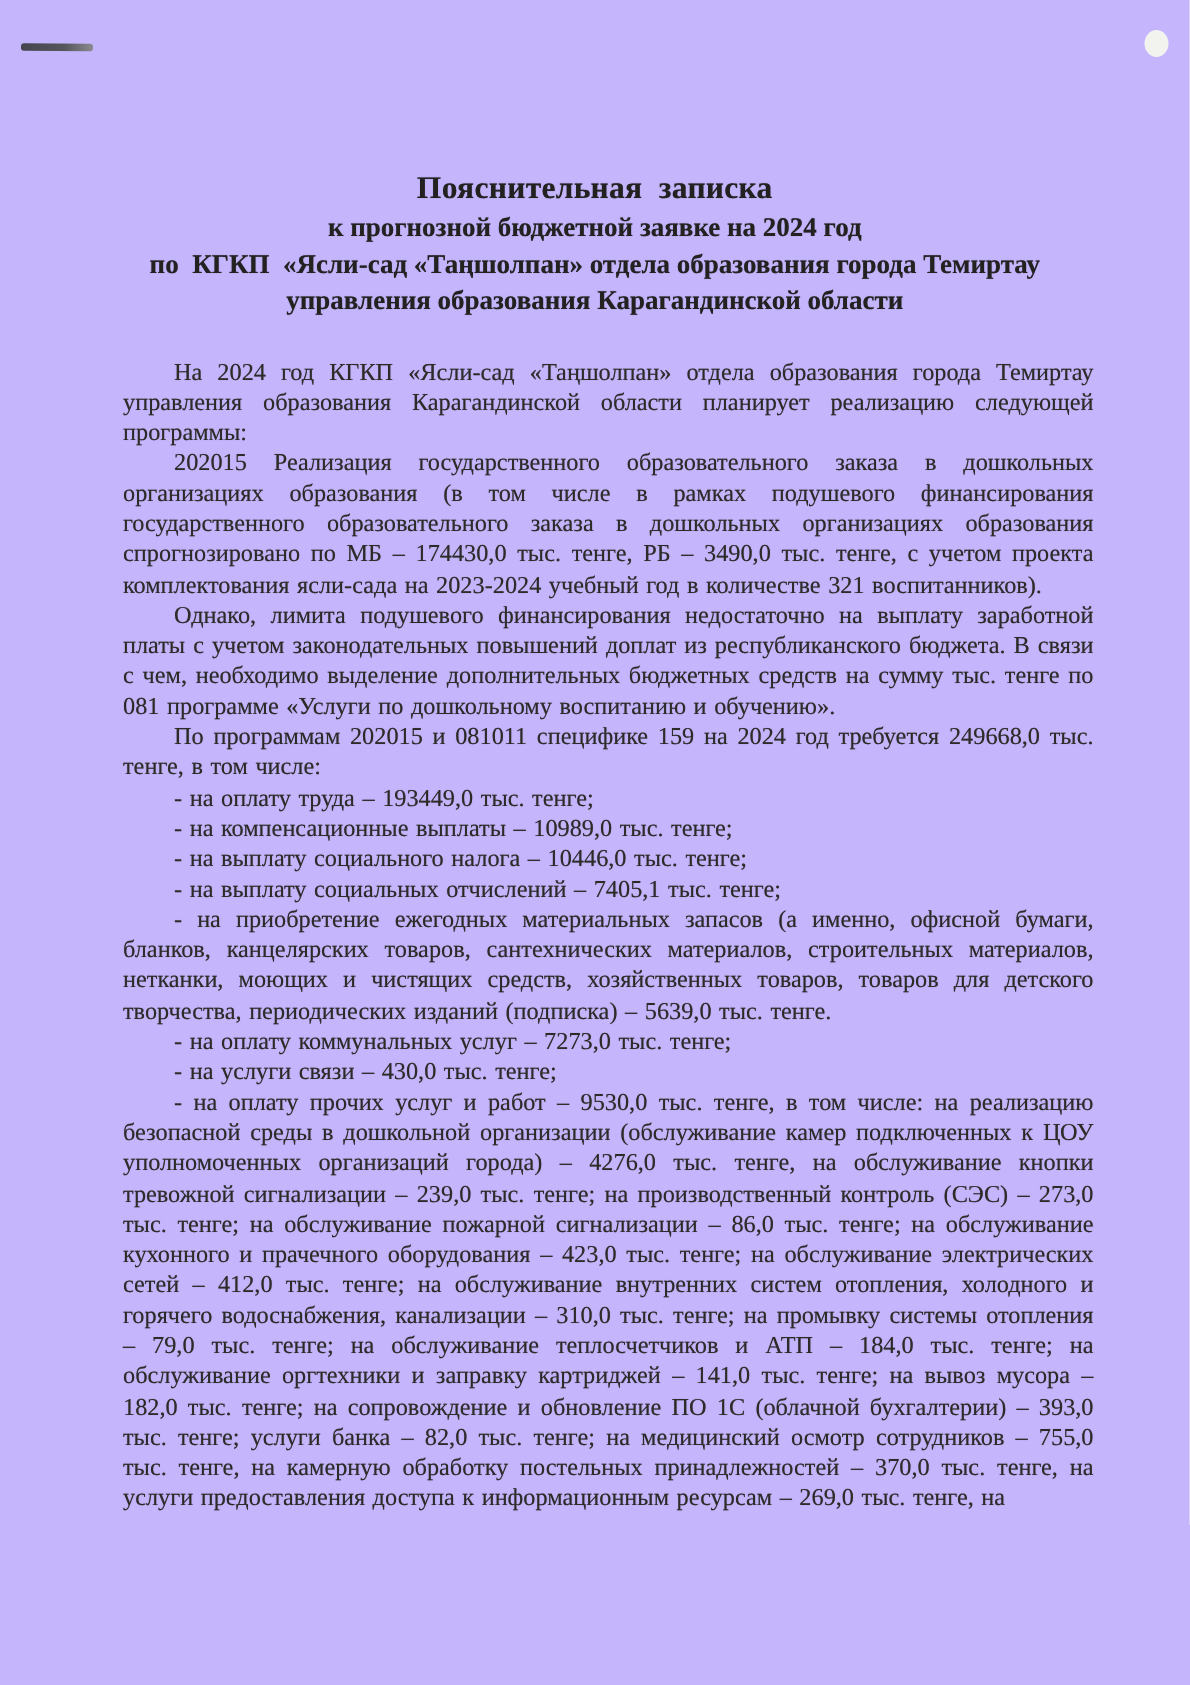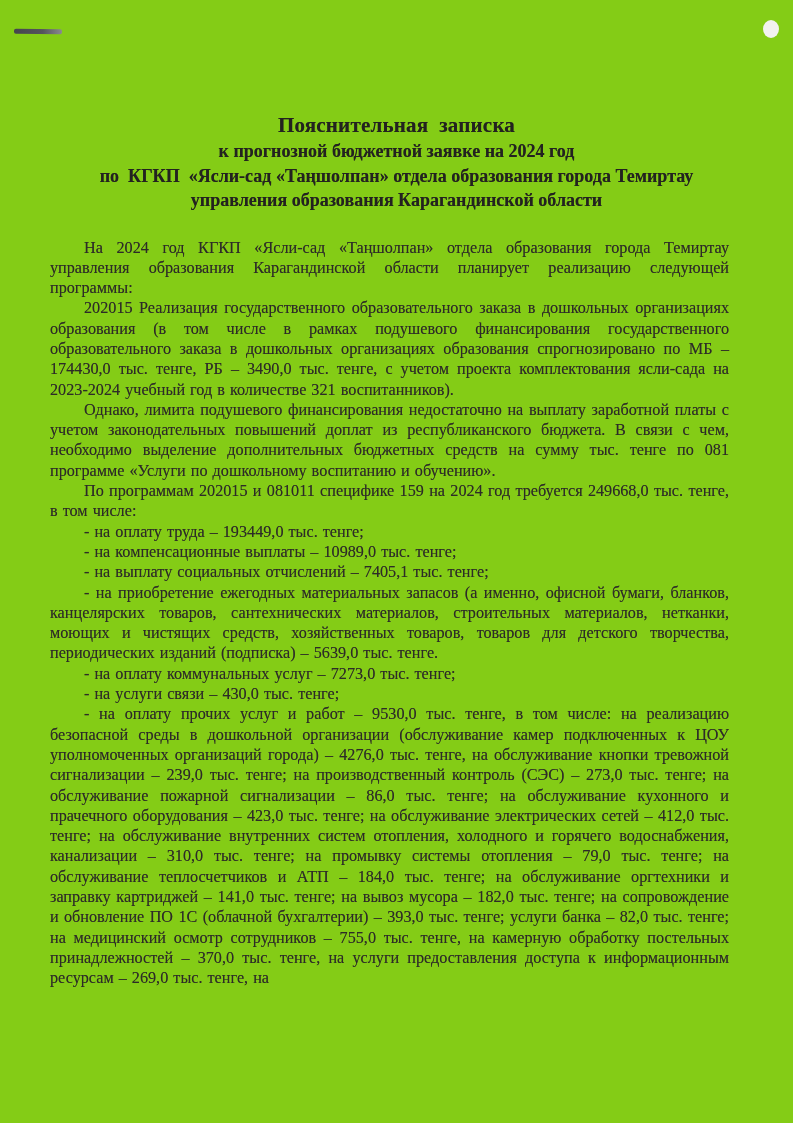--- a/index.html
+++ b/index.html
@@ -6,21 +6,21 @@
   html, body {
     margin: 0;
     padding: 0;
     background: #e9e9e9;
   }
   .page {
     position: relative;
     width: 793px;
     height: 1123px;
     margin: 0 auto;
-    background: #84cc16;
+    background: #c4b5fd;
     overflow: hidden;
     font-family: "Liberation Serif", "DejaVu Serif", serif;
     color: #2d2b28;
     box-sizing: border-box;
   }
   
   .scan-artifact {
     position: absolute;
     left: 14px;
     top: 29px;
@@ -54,21 +54,21 @@
     white-space: pre-wrap;
     letter-spacing: 0.2px;
   }
   .title-sub {
     margin: 0;
     font-size: 18px;
     line-height: 24.5px;
     white-space: pre-wrap;
   }
   .body-text {
-    margin: 25px 64px 0 50px;
+    margin: 25px 64px 0 82px;
   }
   .para {
     margin: 0;
     text-align: justify;
     text-indent: 34px;
     font-size: 16.2px;
     line-height: 20.3px;
     word-spacing: 1px;
     text-shadow: 0 0 0.5px rgba(45, 43, 40, 0.5);
   }
@@ -88,20 +88,21 @@
     <p class="title-sub">управления образования Карагандинской области</p>
   </div>
 
   <div class="body-text">
       <p class="para">На 2024 год КГКП «Ясли-сад «Таңшолпан» отдела образования города Темиртау управления образования Карагандинской области планирует реализацию следующей программы:</p>
       <p class="para">202015 Реализация государственного образовательного заказа в дошкольных организациях образования (в том числе в рамках подушевого финансирования государственного образовательного заказа в дошкольных организациях образования спрогнозировано по МБ – 174430,0 тыс. тенге, РБ – 3490,0 тыс. тенге, с учетом проекта комплектования ясли-сада на 2023-2024 учебный год в количестве 321 воспитанников).</p>
       <p class="para">Однако, лимита подушевого финансирования недостаточно на выплату заработной платы с учетом законодательных повышений доплат из республиканского бюджета. В связи с чем, необходимо выделение дополнительных бюджетных средств на сумму тыс. тенге по 081 программе «Услуги по дошкольному воспитанию и обучению».</p>
       <p class="para">По программам 202015 и 081011 специфике 159 на 2024 год требуется 249668,0 тыс. тенге, в том числе:</p>
       <p class="para">- на оплату труда – 193449,0 тыс. тенге;</p>
       <p class="para">- на компенсационные выплаты – 10989,0 тыс. тенге;</p>
+      <p class="para">- на выплату социального налога – 10446,0 тыс. тенге;</p>
       <p class="para">- на выплату социальных отчислений – 7405,1 тыс. тенге;</p>
       <p class="para">- на приобретение ежегодных материальных запасов (а именно, офисной бумаги, бланков, канцелярских товаров, сантехнических материалов, строительных материалов, нетканки, моющих и чистящих средств, хозяйственных товаров, товаров для детского творчества, периодических изданий (подписка) – 5639,0 тыс. тенге.</p>
       <p class="para">- на оплату коммунальных услуг – 7273,0 тыс. тенге;</p>
       <p class="para">- на услуги связи – 430,0 тыс. тенге;</p>
       <p class="para">- на оплату прочих услуг и работ – 9530,0 тыс. тенге, в том числе: на реализацию безопасной среды в дошкольной организации (обслуживание камер подключенных к ЦОУ уполномоченных организаций города) – 4276,0 тыс. тенге, на обслуживание кнопки тревожной сигнализации – 239,0 тыс. тенге; на производственный контроль (СЭС) – 273,0 тыс. тенге; на обслуживание пожарной сигнализации – 86,0 тыс. тенге; на обслуживание кухонного и прачечного оборудования – 423,0 тыс. тенге; на обслуживание электрических сетей – 412,0 тыс. тенге; на обслуживание внутренних систем отопления, холодного и горячего водоснабжения, канализации – 310,0 тыс. тенге; на промывку системы отопления – 79,0 тыс. тенге; на обслуживание теплосчетчиков и АТП – 184,0 тыс. тенге; на обслуживание оргтехники и заправку картриджей – 141,0 тыс. тенге; на вывоз мусора – 182,0 тыс. тенге; на сопровождение и обновление ПО 1С (облачной бухгалтерии) – 393,0 тыс. тенге; услуги банка – 82,0 тыс. тенге; на медицинский осмотр сотрудников – 755,0 тыс. тенге, на камерную обработку постельных принадлежностей – 370,0 тыс. тенге, на услуги предоставления доступа к информационным ресурсам – 269,0 тыс. тенге, на</p>
     </div>
 
 </div>
 
 </body></html>

